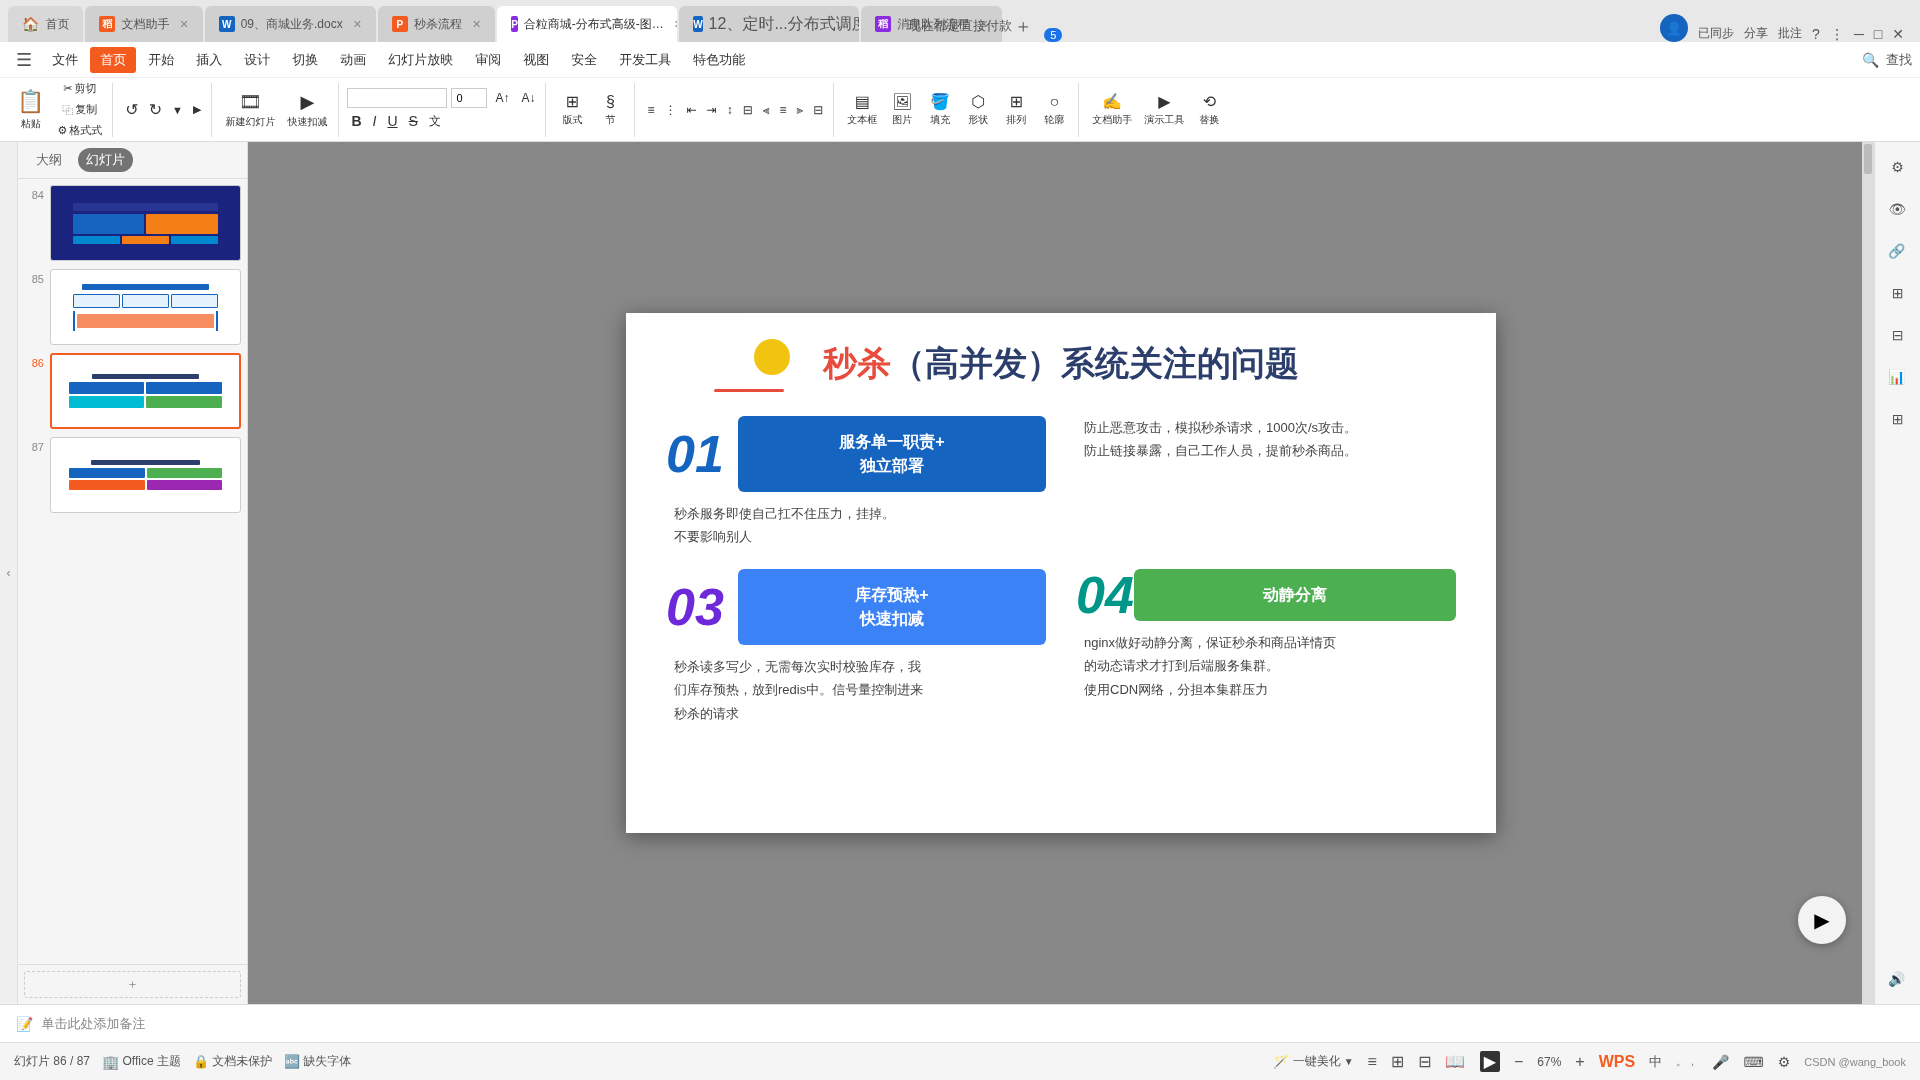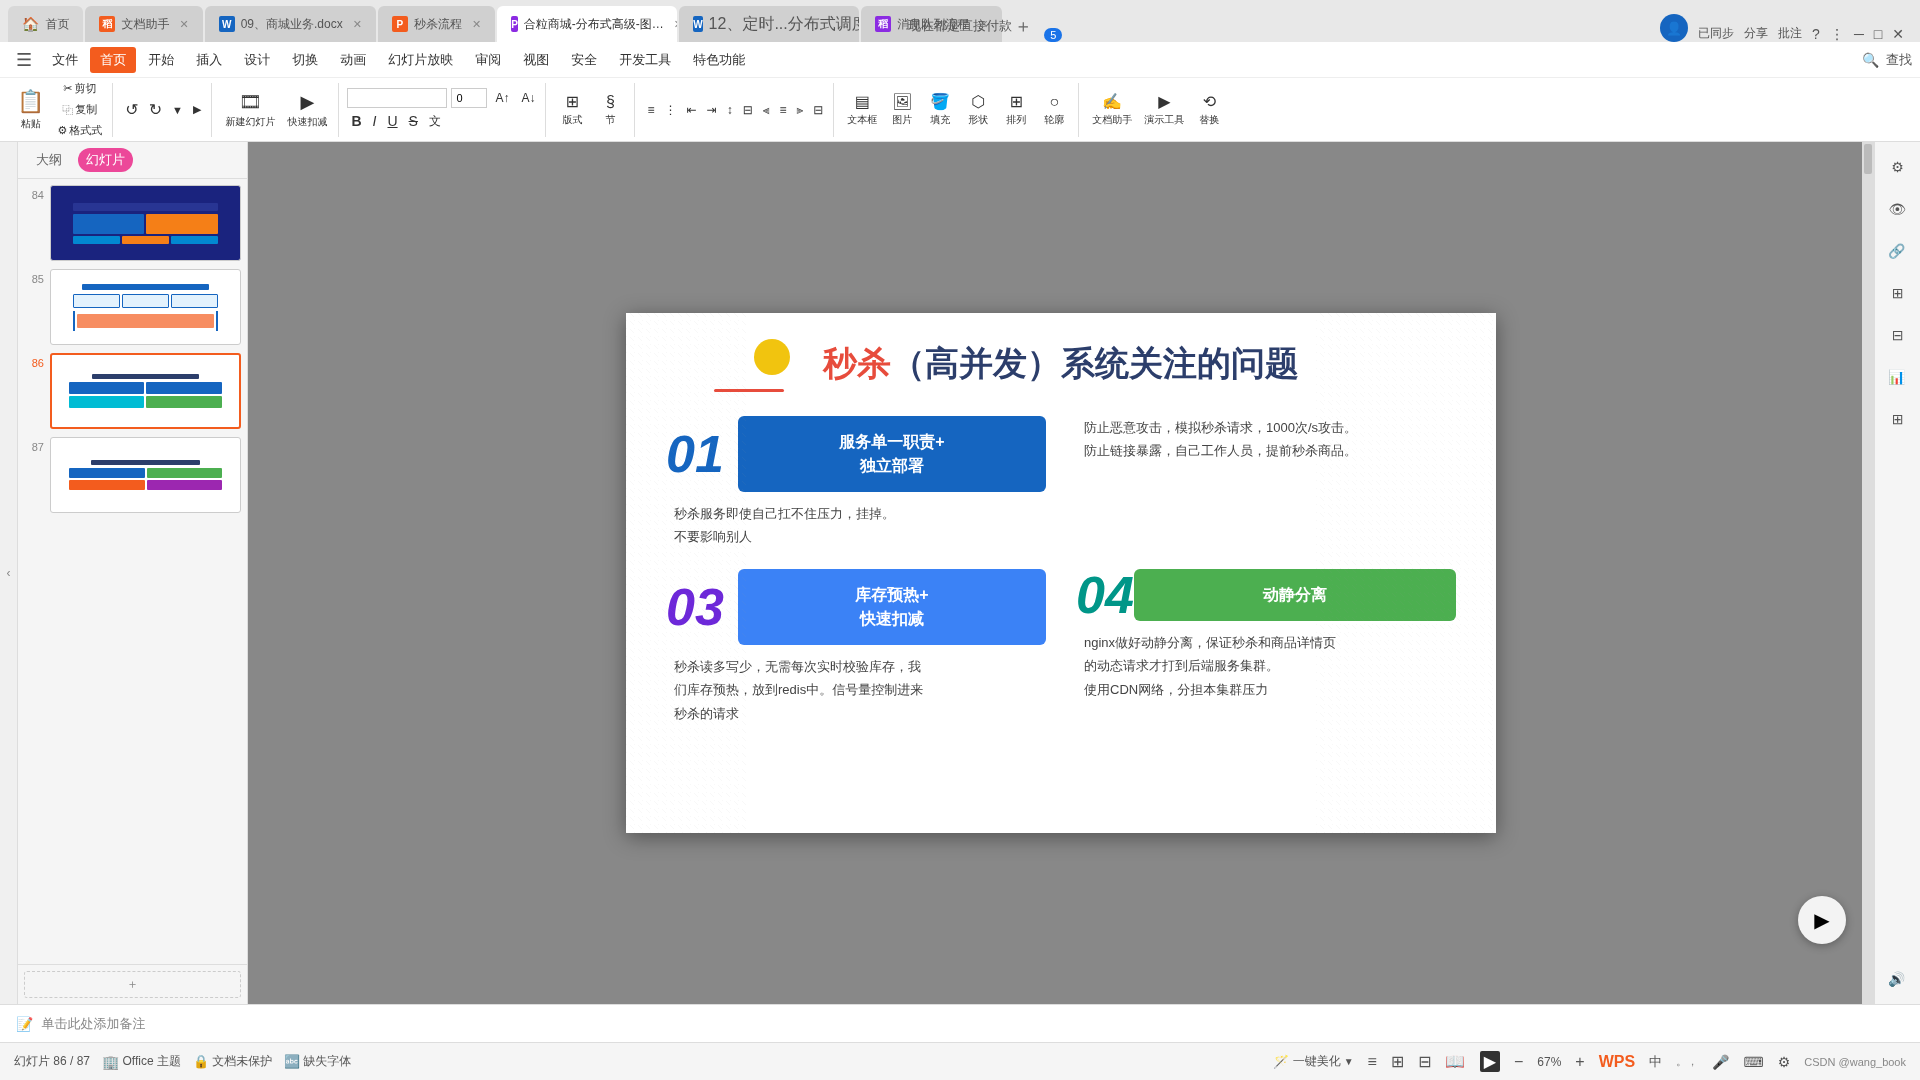--- a/index.html
+++ b/index.html
@@ -12,21 +12,21 @@
     .tab-add { padding: 4px 10px; font-size: 18px; color: #666; cursor: pointer; }
     .tab-count { background: #1a73e8; color: #fff; border-radius: 10px; padding: 1px 6px; font-size: 11px; }
     .ribbon-menu-item { font-size: 13px; color: #333; padding: 4px 10px; cursor: pointer; border-radius: 3px; }
     .hamburger { font-size: 18px; cursor: pointer; padding: 4px 8px; color: #555; }
     .toolbar-group { display: flex; align-items: center; gap: 2px; padding: 0 6px; border-right: 1px solid #ddd; height: 54px; }
     .toolbar-group:last-child { border-right: none; }
     .tool-btn { display: flex; flex-direction: column; align-items: center; justify-content: center; font-size: 11px; color: #333; cursor: pointer; padding: 3px 5px; border-radius: 3px; min-width: 36px; gap: 2px; }
     .tool-label { font-size: 10px; white-space: nowrap; }
     .tool-btn-sm { display: flex; align-items: center; justify-content: center; font-size: 12px; color: #333; cursor: pointer; padding: 2px 4px; border-radius: 3px; }
     .panel-tab { font-size: 13px; color: #666; cursor: pointer; padding: 3px 8px; border-radius: 3px; }
-    .panel-tab.active { color: #fff; background: #ec4899; border-radius: 12px; }
+    .panel-tab.active { color: #fff; background: #737373; border-radius: 12px; }
     .slide-item { display: flex; align-items: flex-start; gap: 6px; margin-bottom: 8px; cursor: pointer; }
     .slide-num { font-size: 11px; color: #888; min-width: 20px; text-align: right; margin-top: 4px; }
     .slide-thumb { flex: 1; background: #fff; border: 1px solid #ccc; border-radius: 3px; height: 80px; position: relative; overflow: hidden; display: flex; align-items: center; justify-content: center; }
     .right-btn { width: 38px; height: 38px; display: flex; align-items: center; justify-content: center; cursor: pointer; border-radius: 4px; font-size: 18px; color: #555; }
 
     
     .wps-icon { width: 16px; height: 16px; background: #f35c1e; border-radius: 2px; display: inline-flex; align-items: center; justify-content: center; color: #fff; font-size: 10px; font-weight: bold; }
     .word-icon { width: 16px; height: 16px; background: #1565c0; border-radius: 2px; display: inline-flex; align-items: center; justify-content: center; color: #fff; font-size: 10px; font-weight: bold; }
     .ppt-icon { width: 16px; height: 16px; background: #f35c1e; border-radius: 2px; display: inline-flex; align-items: center; justify-content: center; color: #fff; font-size: 10px; font-weight: bold; }
     .wps2-icon { width: 16px; height: 16px; background: #8b2be2; border-radius: 2px; display: inline-flex; align-items: center; justify-content: center; color: #fff; font-size: 10px; font-weight: bold; }

